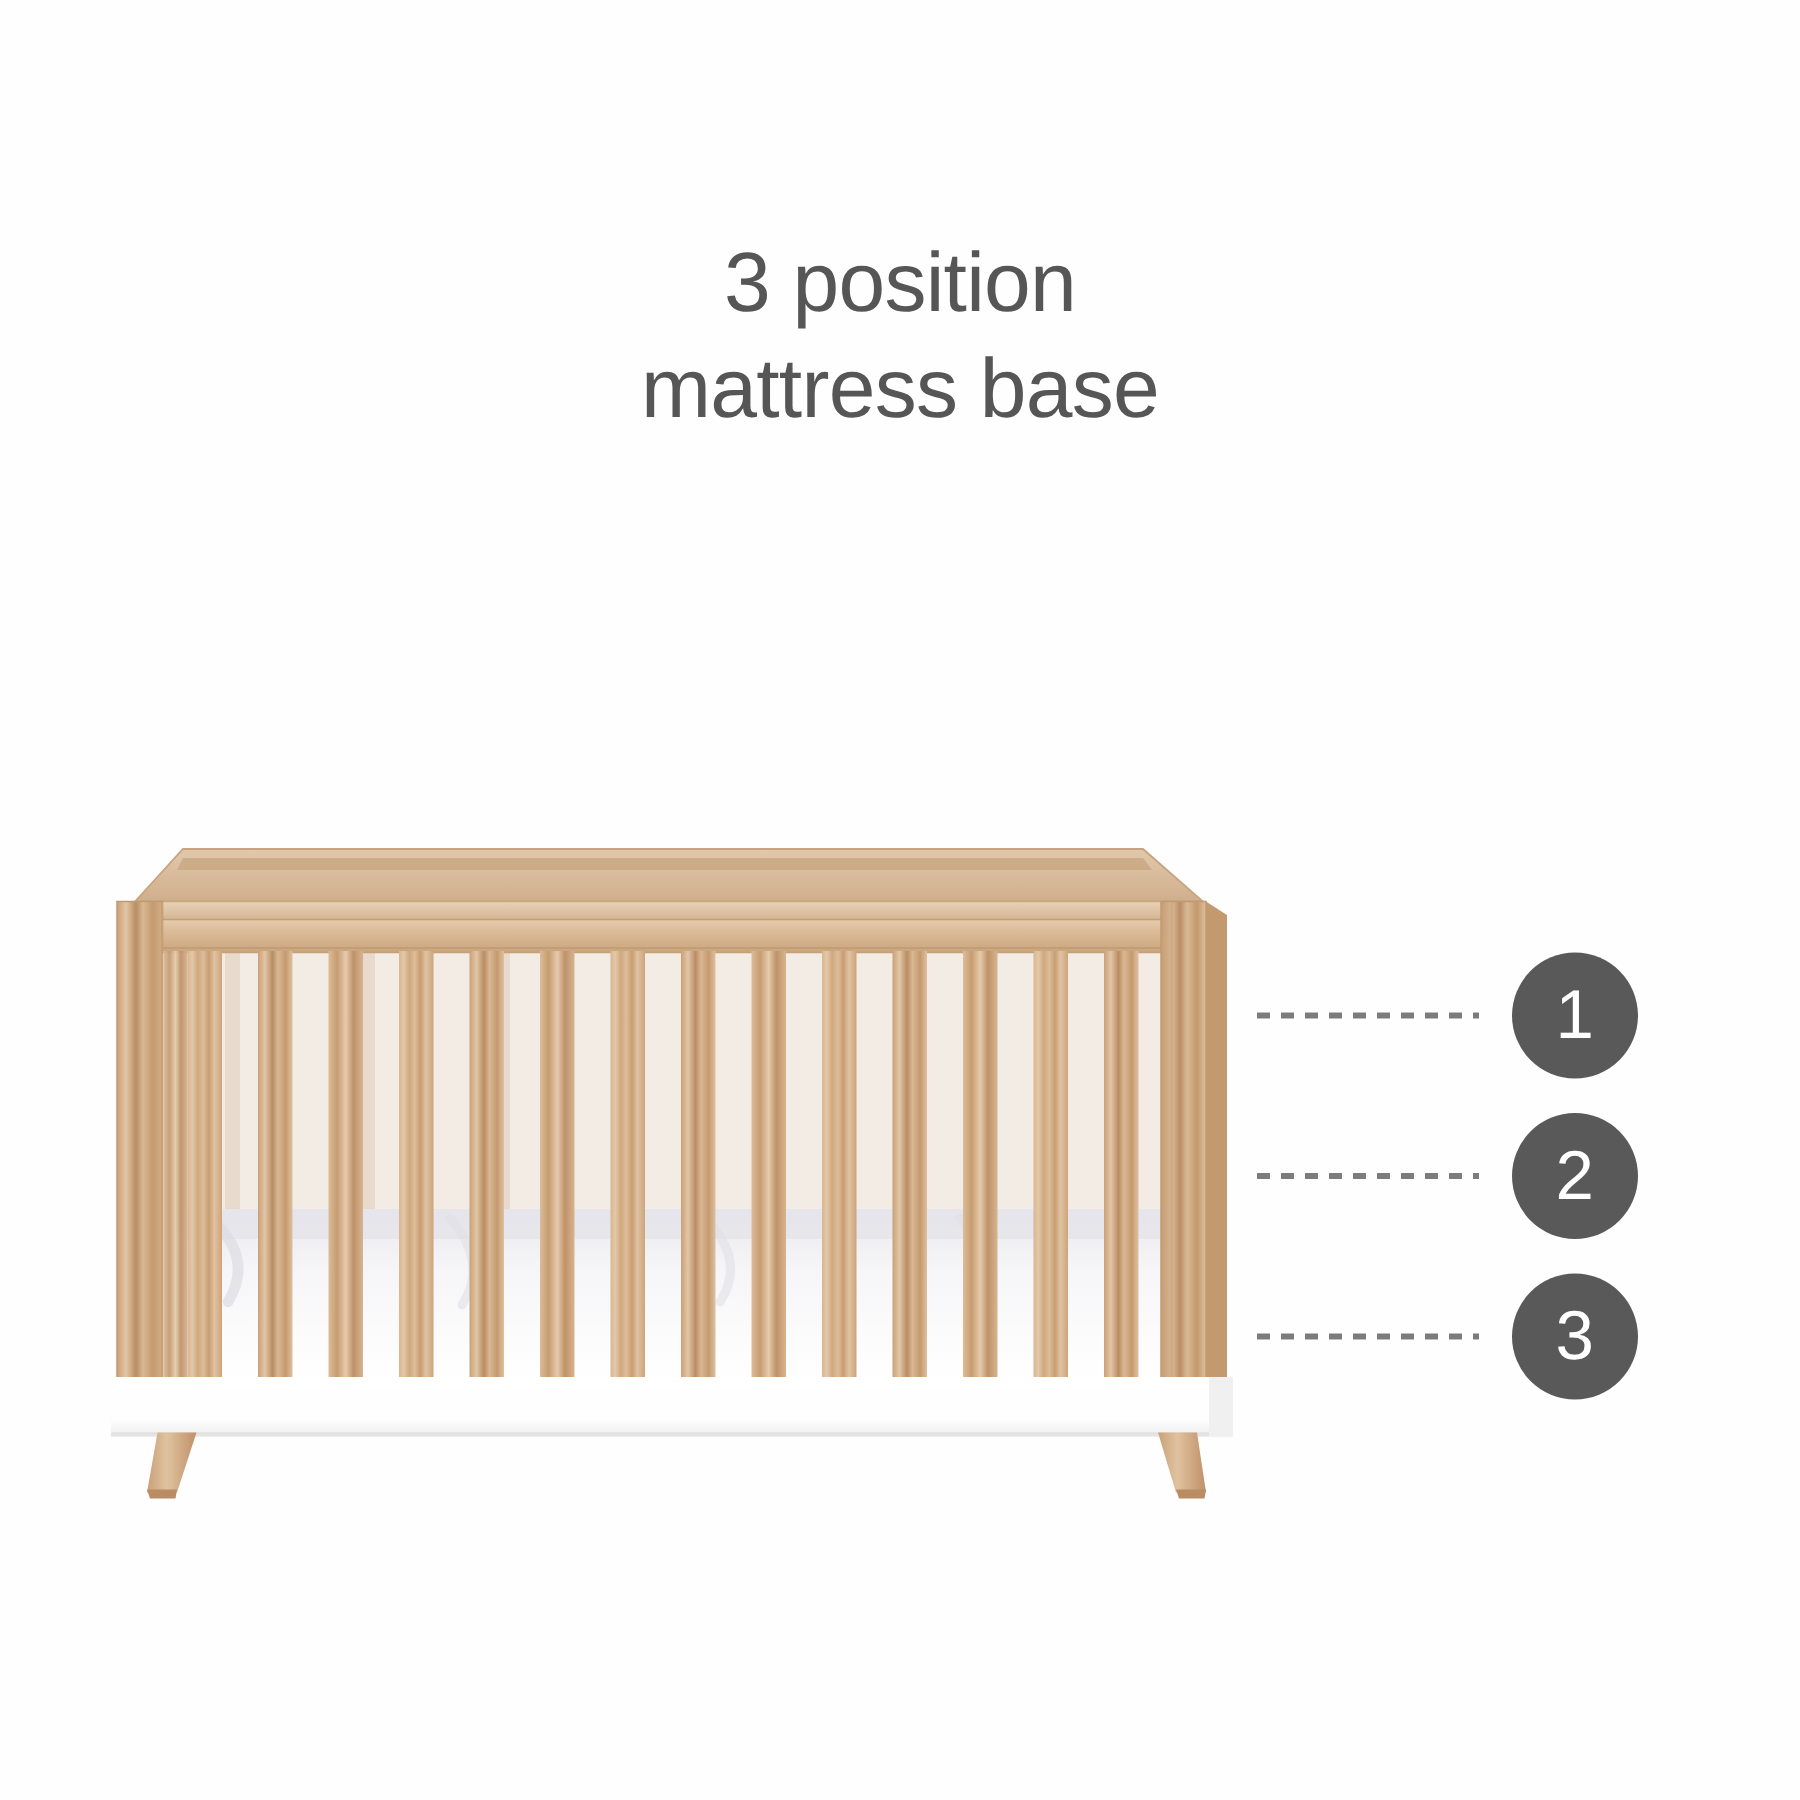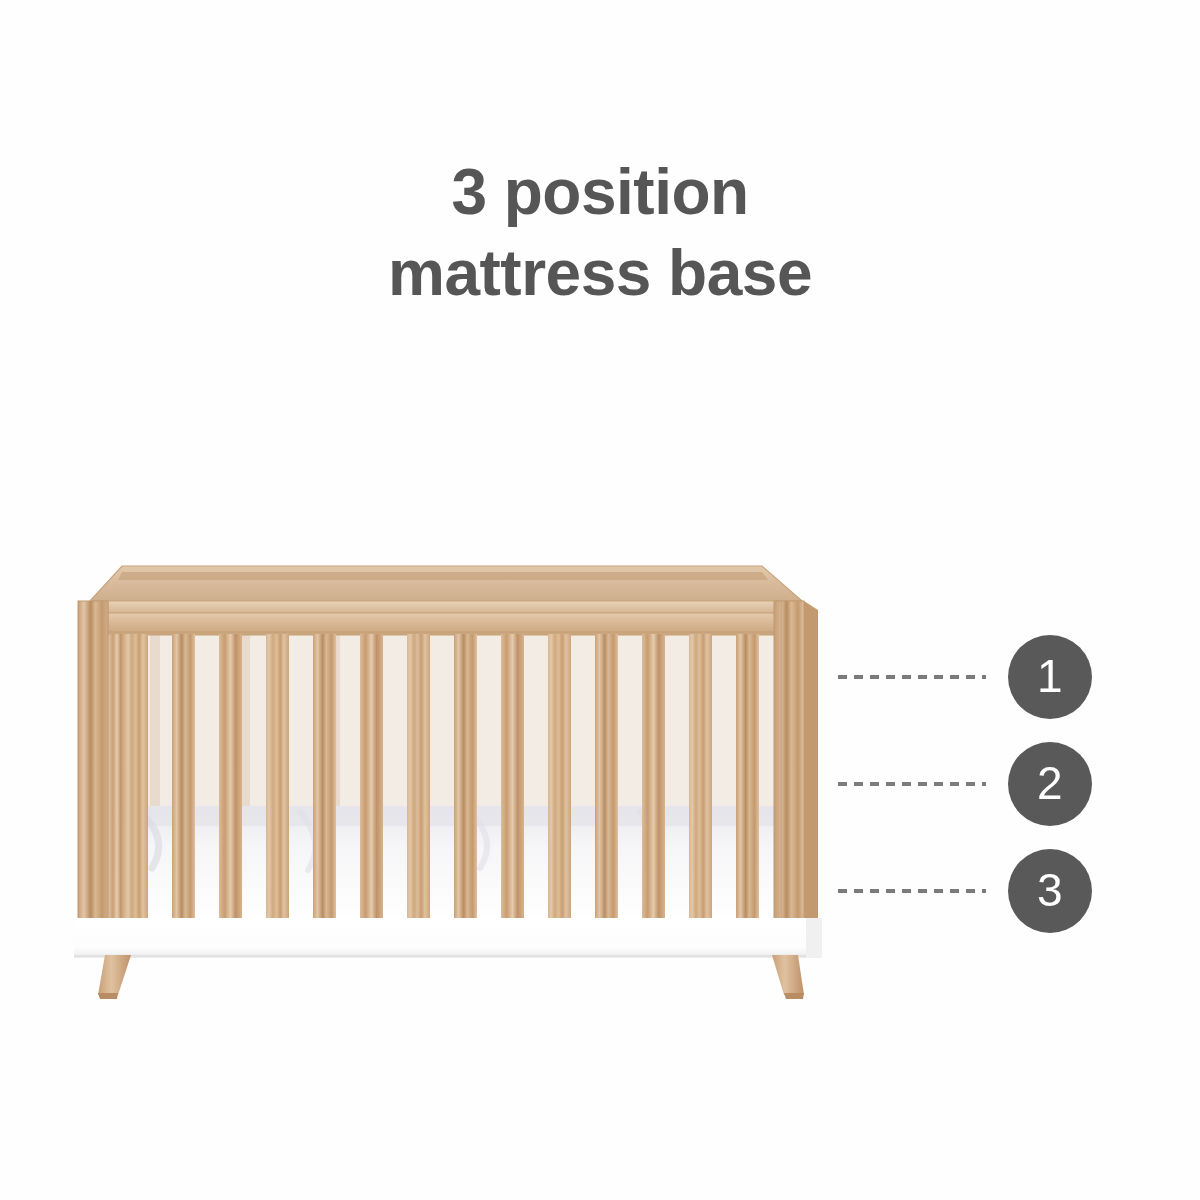--- a/index.html
+++ b/index.html
@@ -21,23 +21,23 @@
   }
 
   
   .heading {
     position: absolute;
     left: 0;
     top: 152px;
     width: 1200px;
     text-align: center;
     color: #565656;
-    font-size: 64px;
+    font-size: 56px;
     line-height: 1.27;
-    font-weight: 700;
+    font-weight: 400;
     letter-spacing: -0.5px;
     white-space: pre-line;
   }
 
   
   #crib {
     position: absolute;
     left: 0;
     top: 0;
     width: 1200px;

